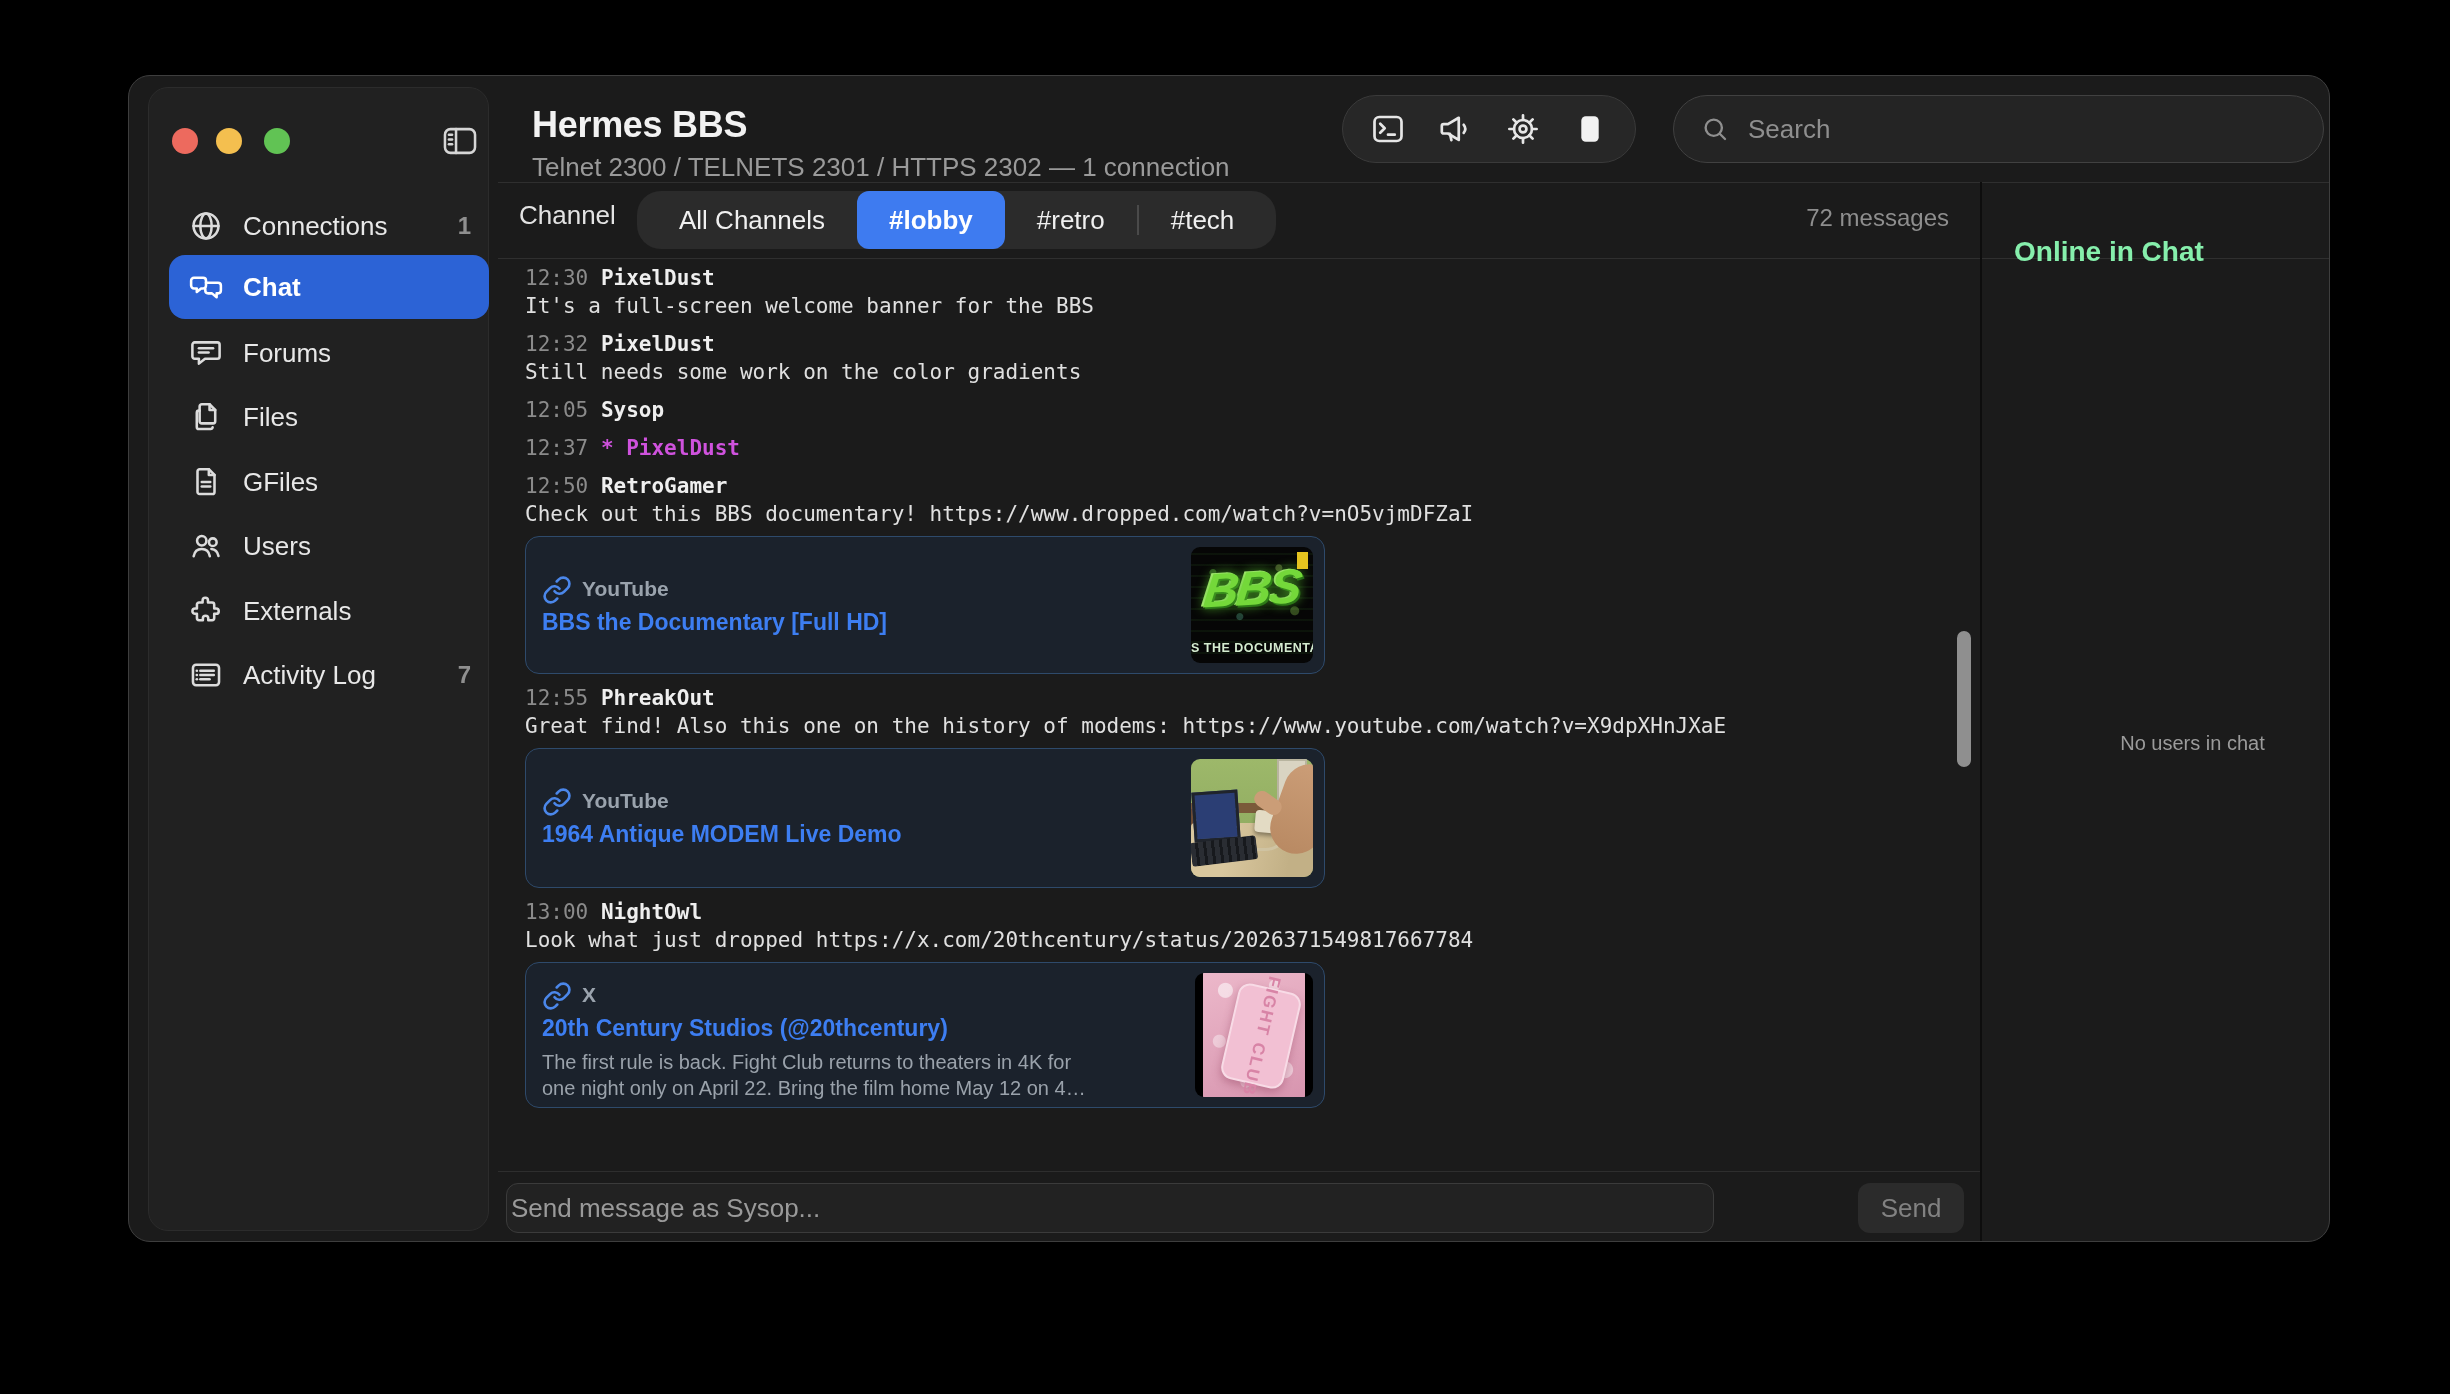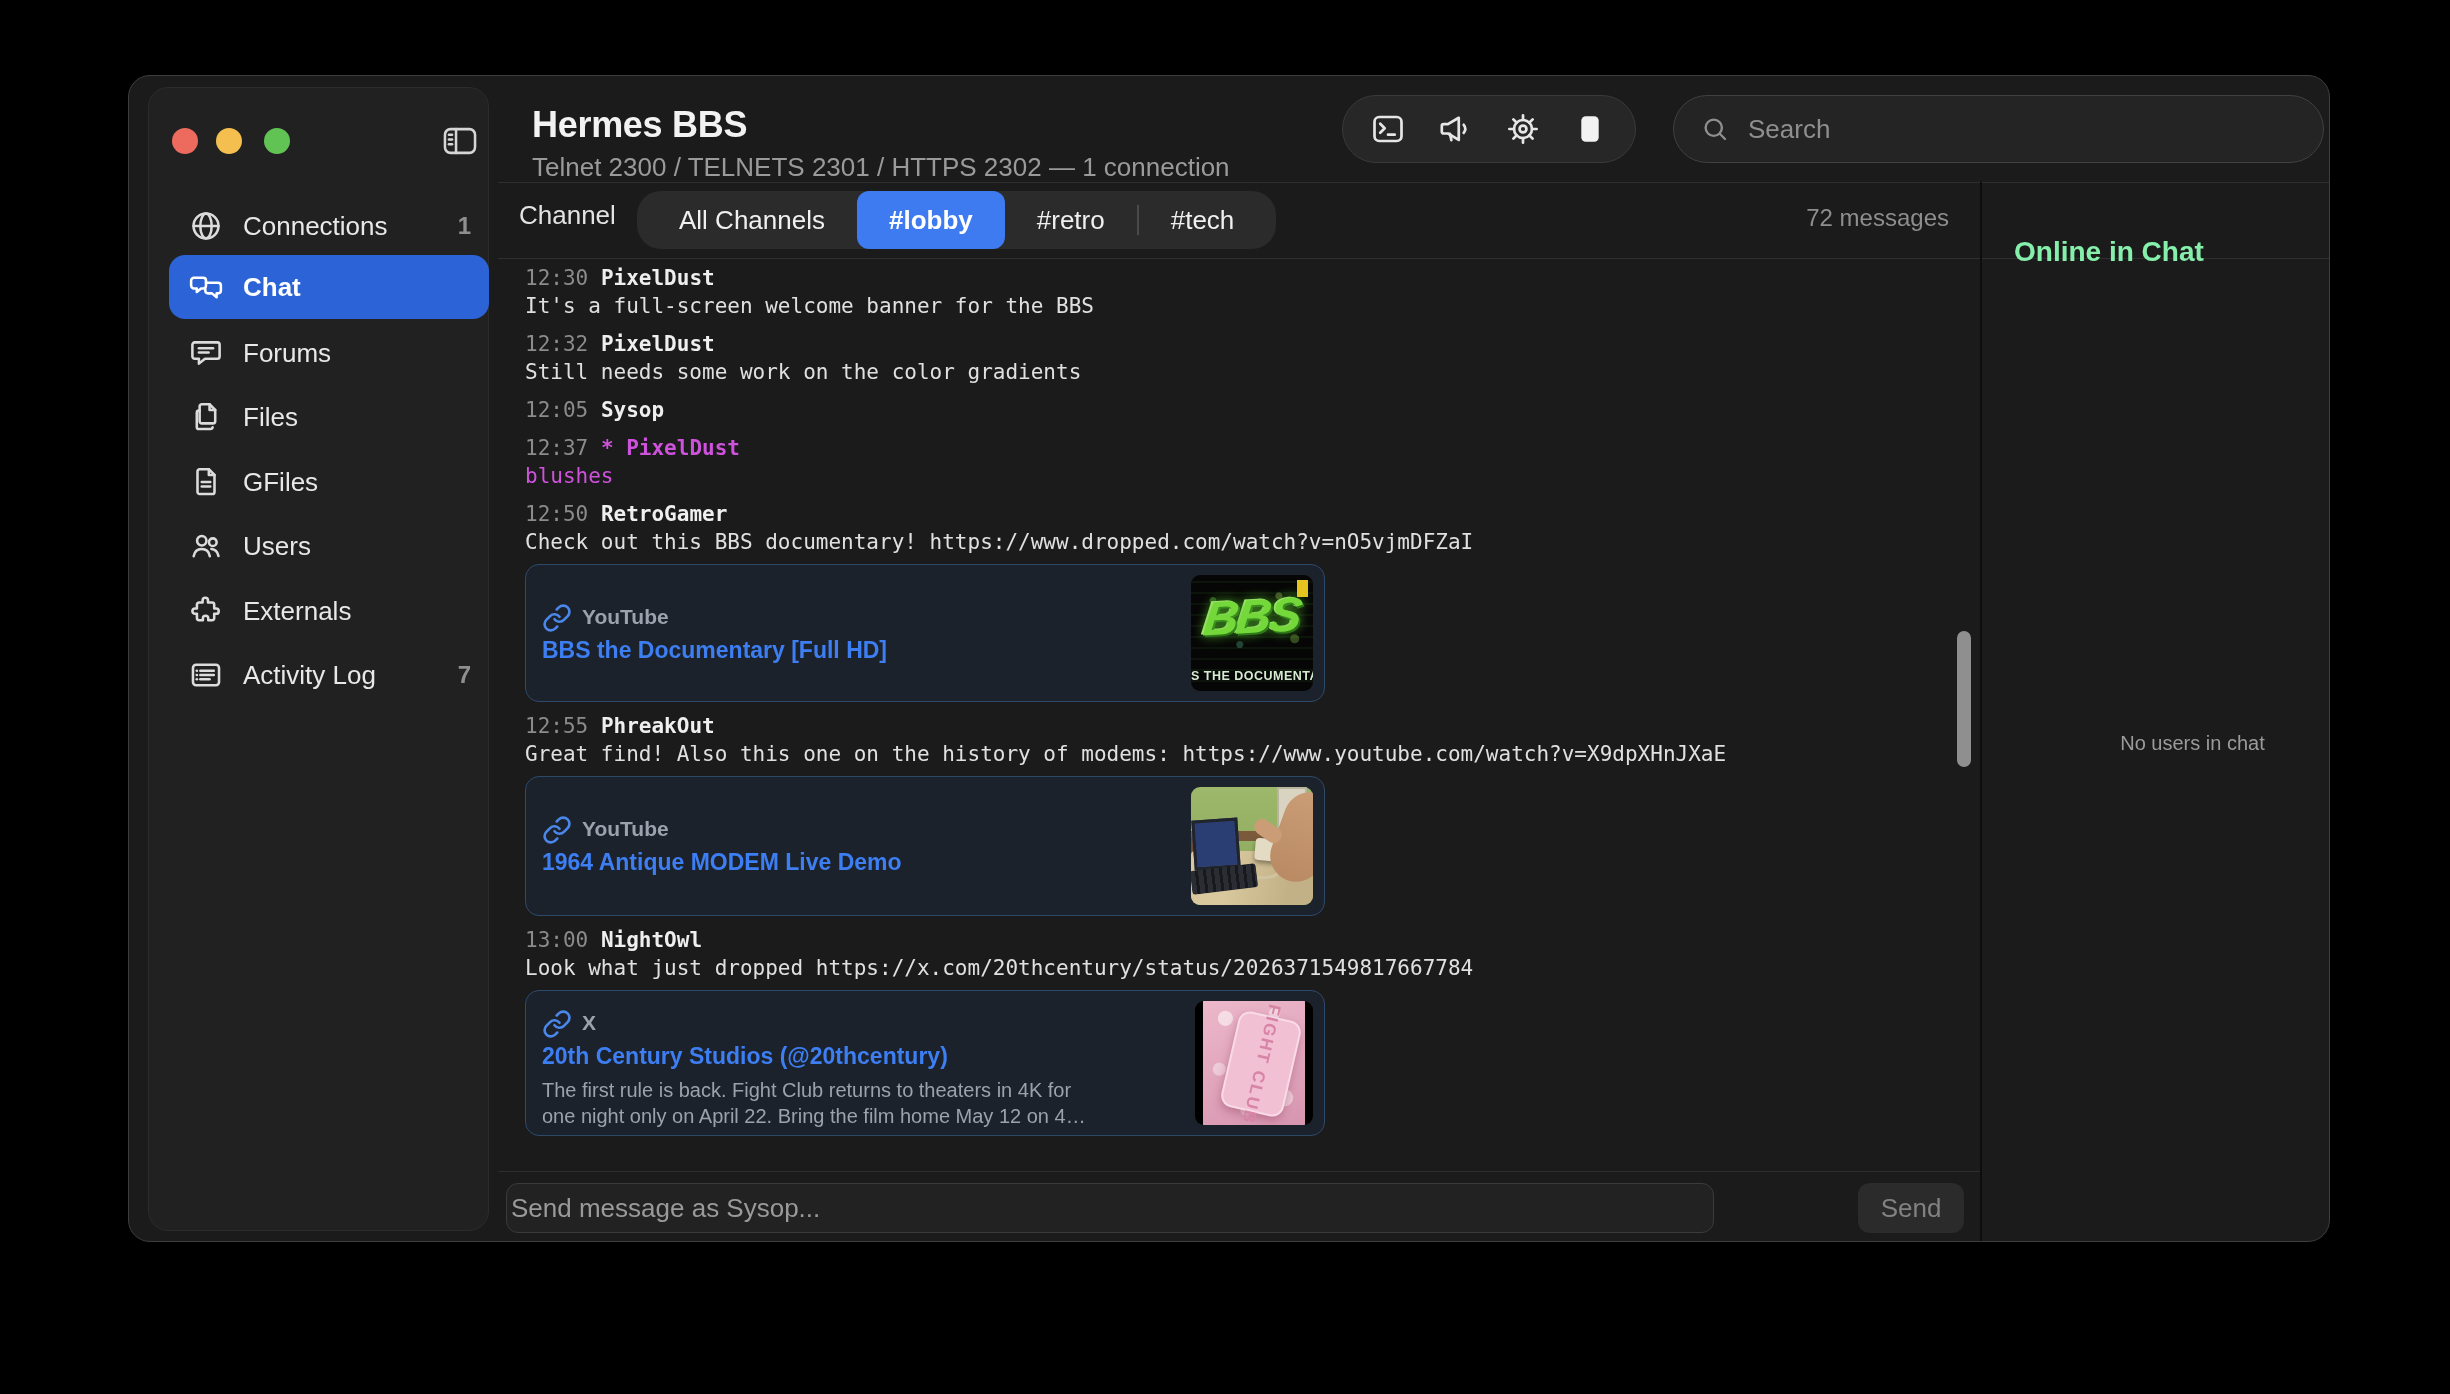--- a/index.html
+++ b/index.html
@@ -301,21 +301,20 @@
       </div>
       <div class="msg">
         <div class="line"><span class="time">12:32</span> <span class="name">PixelDust</span></div>
         <div class="line text">Still needs some work on the color gradients</div>
       </div>
       <div class="msg">
         <div class="line"><span class="time">12:05</span> <span class="name">Sysop</span></div>
       </div>
       <div class="msg action">
         <div class="line"><span class="time">12:37</span> <span class="name">* PixelDust</span></div>
-        <div class="line text">blushes</div>
       </div>
       <div class="msg">
         <div class="line"><span class="time">12:50</span> <span class="name">RetroGamer</span></div>
         <div class="line text">Check out this BBS documentary! https://www.dropped.com/watch?v=nO5vjmDFZaI</div>
         <div class="card yt">
           <span class="link-ic" style="display: flex;">
             <svg width="30" height="30" viewBox="0 0 24 24" fill="none" stroke="currentColor" stroke-width="2.1" stroke-linecap="round" stroke-linejoin="round">
               <path d="M10 13a5 5 0 0 0 7.54.54l3-3a5 5 0 0 0-7.07-7.07l-1.72 1.71"></path>
               <path d="M14 11a5 5 0 0 0-7.54-.54l-3 3a5 5 0 0 0 7.07 7.07l1.71-1.71"></path>
             </svg>

